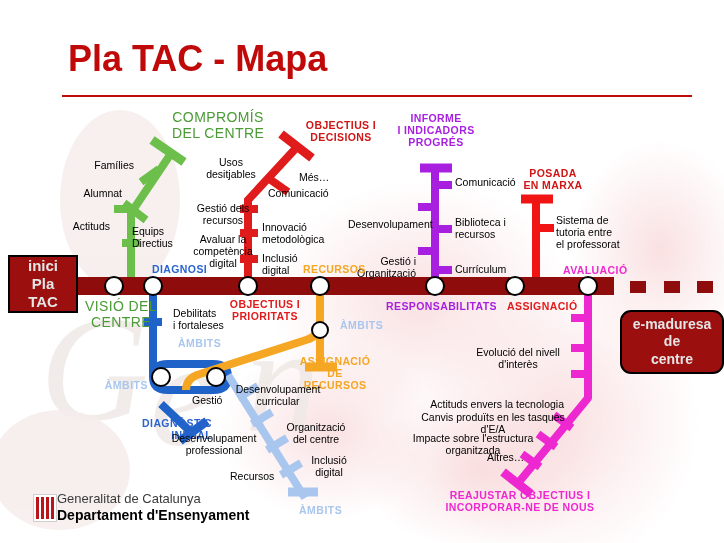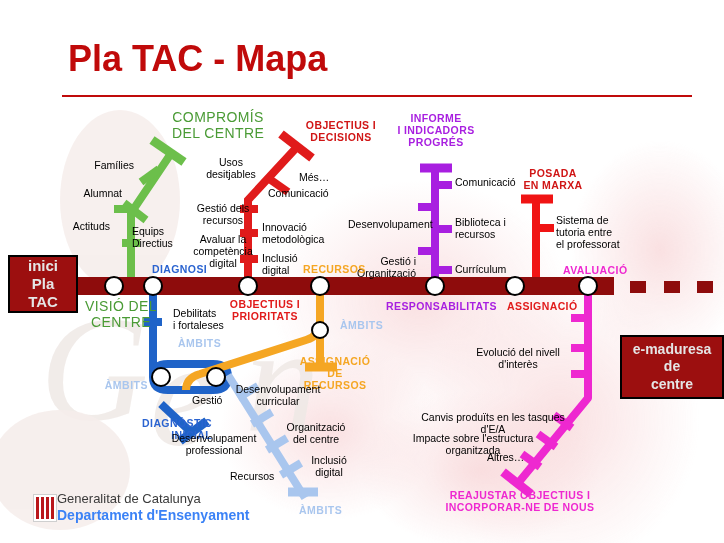--- a/index.html
+++ b/index.html
@@ -20,21 +20,21 @@
     position:absolute;left:62px;top:95px;width:630px;height:2px;background:#c00a0a;
   }
 
   .btn-box{
     position:absolute;background:#9c0f0f;border:2px solid #000;
     color:#e5e5e5;font-weight:bold;text-align:center;
     display:flex;flex-direction:column;justify-content:center;align-items:center;
     line-height:1.22;
   }
   #inici-box{left:8px;top:255px;width:66px;height:54px;font-size:15px;}
-  #emad-box{left:620px;top:335px;width:100px;height:60px;font-size:14px;}
+  #emad-box{left:620px;top:310px;width:100px;height:60px;font-size:14px;border-radius:11px;}
 
   .lbl{position:absolute;white-space:nowrap;line-height:1.12;}
   .lbl.ctr{text-align:center;}
   .lbl.rgt{text-align:right;margin-top:18px;}
 
   .k-black{color:#000;font-size:10.5px;}
   .k-green{color:#4a9b35;font-size:14px;font-weight:normal;letter-spacing:.4px;}
   .k-red{color:#e11b1b;font-size:10.5px;font-weight:bold;letter-spacing:.4px;}
   .k-dkred{color:#d01515;font-size:10.5px;font-weight:bold;letter-spacing:.4px;}
   .k-purple{color:#a81fe0;font-size:10.5px;font-weight:bold;letter-spacing:.4px;}
@@ -42,21 +42,21 @@
   .k-orange{color:#f5a623;font-size:10.5px;font-weight:bold;letter-spacing:.4px;}
   .k-magenta{color:#ee28d0;font-size:10.5px;font-weight:bold;letter-spacing:.4px;}
   .k-ltblue{color:#a9c6ee;font-size:10.5px;font-weight:bold;letter-spacing:.5px;}
 
   
   #logo{position:absolute;left:33px;top:492px;display:flex;align-items:center;}
   #logo-mark{width:22px;height:26px;position:relative;background:#fff;border:1px solid #cfcfcf;}
   #logo-mark i{position:absolute;top:2px;width:3px;height:22px;background:#b9161b;display:block;}
   #logo-text{line-height:1.15;}
   #logo-l1{font-size:13px;color:#3a3a3a;}
-  #logo-l2{font-size:14px;color:#3b82f6;font-weight:bold;}
+  #logo-l2{font-size:14px;color:#000000;font-weight:bold;}
 </style>
 </head>
 <body>
 
 <div id="stage">
 
   <svg id="wm-svg">
     <defs>
       <radialGradient id="blob" cx="50%" cy="50%" r="50%">
         <stop offset="0%" stop-color="#f2b5b8" stop-opacity="0.75"></stop>
@@ -251,20 +251,21 @@
 professional</div>
   <div class="lbl ctr k-black" style="left:276px;top:422px;width:80px;white-space:pre-line;">Organització
 del centre</div>
   <div class="lbl k-black" style="left:230px;top:471px;">Recursos</div>
   <div class="lbl ctr k-black" style="left:300px;top:455px;width:58px;white-space:pre-line;">Inclusió
 digital</div>
   <div class="lbl k-ltblue" style="left:299px;top:505px;">ÀMBITS</div>
 
   <div class="lbl ctr k-black" style="left:470px;top:347px;width:96px;white-space:pre-line;">Evolució del nivell
 d'interès</div>
+  <div class="lbl rgt k-black" style="left:420px;top:381px;width:144px;">Actituds envers la tecnologia</div>
   <div class="lbl ctr k-black" style="left:406px;top:412px;width:150px;white-space:pre-line;margin-left:12px;">Canvis produïts en les tasques
 d'E/A</div>
   <div class="lbl ctr k-black" style="left:398px;top:433px;width:150px;white-space:pre-line;">Impacte sobre l'estructura
 organitzada</div>
   <div class="lbl k-black" style="left:487px;top:452px;">Altres…</div>
   <div class="lbl ctr k-magenta" style="left:430px;top:490px;width:180px;white-space:pre-line;">REAJUSTAR OBJECTIUS I
 INCORPORAR-NE DE NOUS</div>
 
   <div class="btn-box" id="inici-box">
     <span>inici</span>

